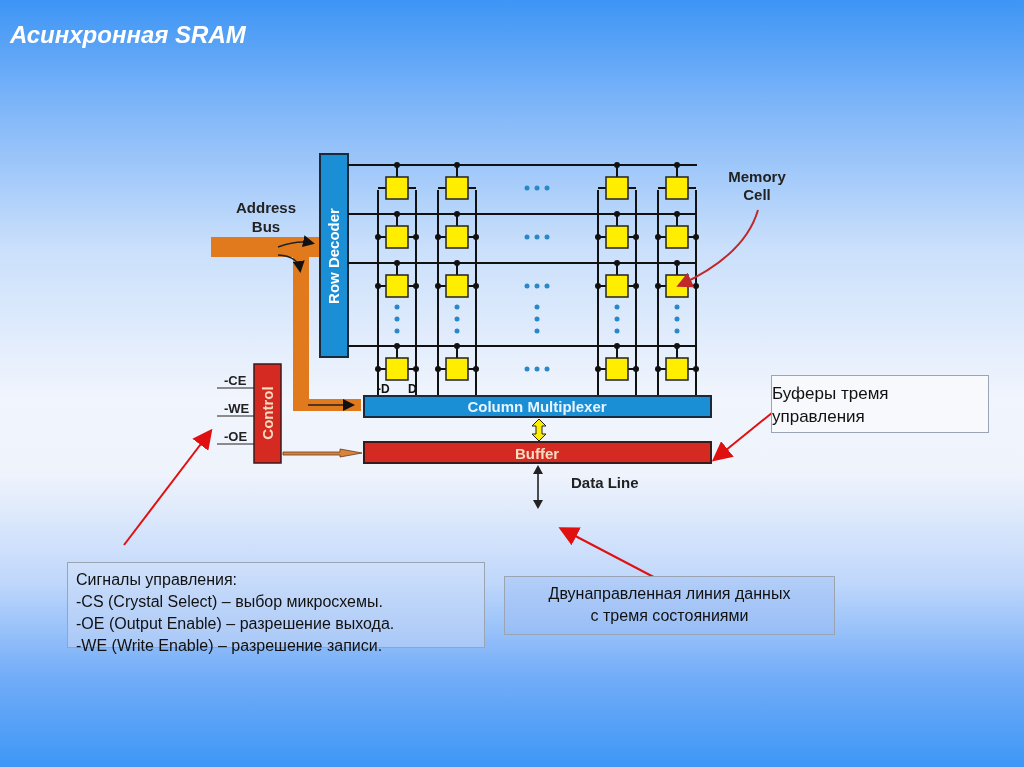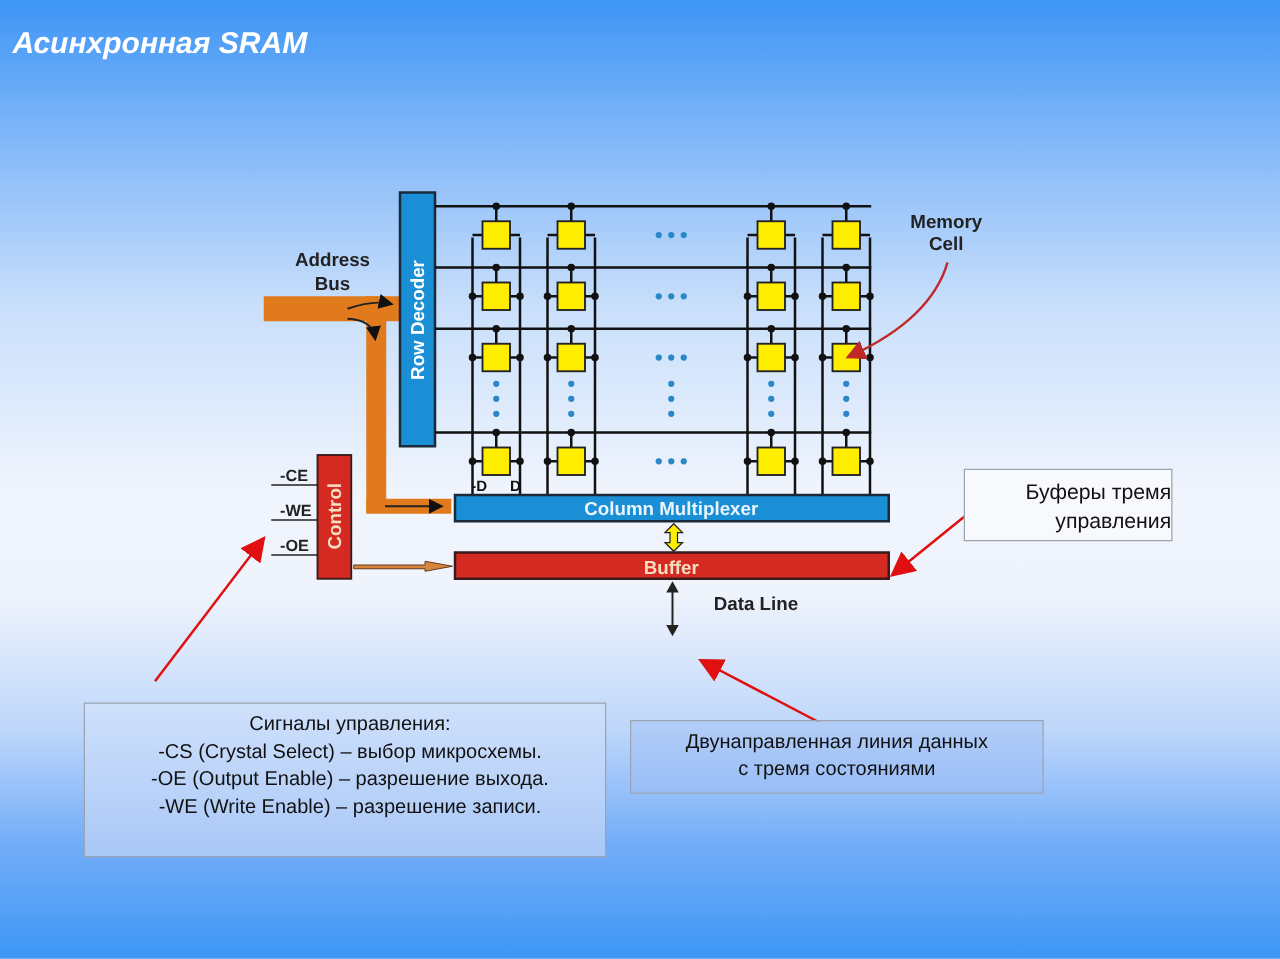--- a/index.html
+++ b/index.html
@@ -11,28 +11,28 @@
   .title {
     position:absolute; left:10px; top:8px;
     font-size:24px; font-weight:bold; font-style:italic; color:#ffffff;margin-top:13px;
   }
   svg#diagram { position:absolute; left:0; top:0; }
   .callout {
     position:absolute; border:1px solid #9aa4b3; color:#111;
     font-size:16px; line-height:22px;
   }
   .callout-buffers {
-    left:771px; top:375px; width:167px; height:58px;
-    background:#f8f9fc; text-align:right; padding-top:6px; box-sizing:border-box;
+    left:771px; top:375px; width:218px; height:58px;
+    background:#f8f9fc; text-align:left; padding-top:6px; box-sizing:border-box;
     font-size:17px; line-height:23px;
   }
   .callout-signals {
-    left:67px; top:562px; width:418px; height:124px;
+    left:67px; top:562px; width:418px; height:86px;
     background: linear-gradient(to bottom, #cfe0fb, #a9c8f7);
-    padding:6px 0 0 8px; box-sizing:border-box;text-align:center;
+    padding:6px 0 0 8px; box-sizing:border-box;
   }
   .callout-dataline {
     left:504px; top:576px; width:331px; height:59px;
     background: linear-gradient(to bottom, #b3cef8, #98bdf6);
     text-align:center; padding-top:6px; box-sizing:border-box;
   }
   .callout div { white-space:nowrap; }
   .lbl { font-family:"Liberation Sans", sans-serif; font-weight:bold; }
 </style>
 </head>

